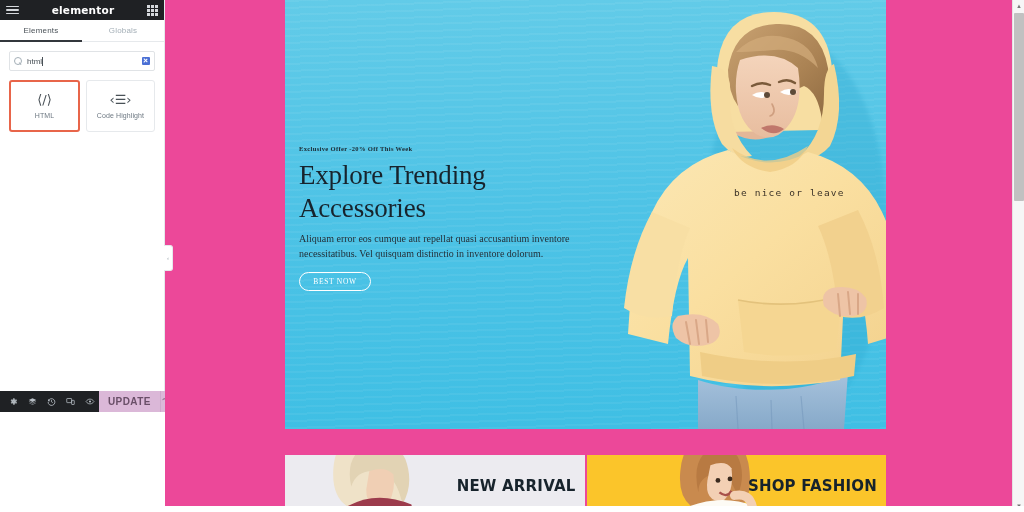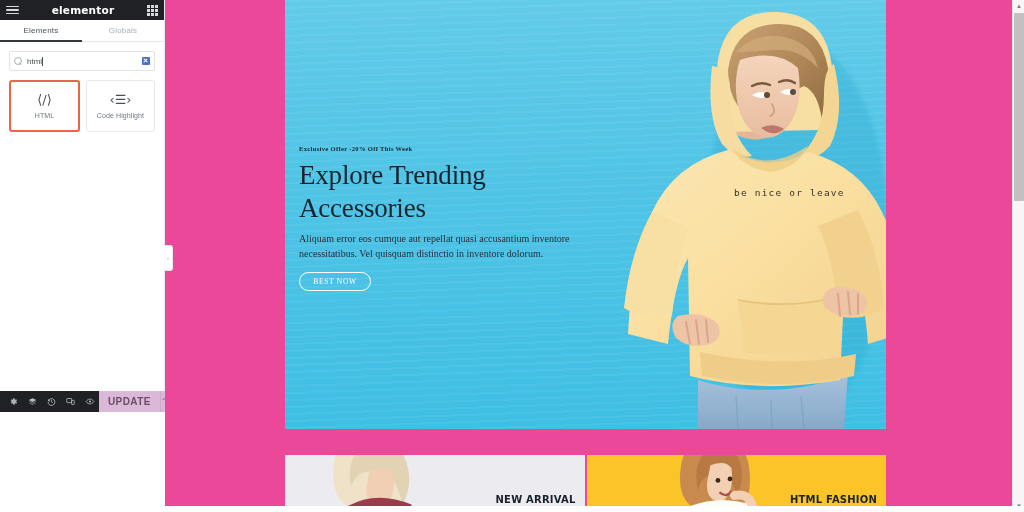--- a/index.html
+++ b/index.html
@@ -192,22 +192,22 @@
   
   .cards {
     position: absolute; left: 120px; top: 455px; width: 601px; height: 57px;
     display: flex; gap: 2px;
   }
   .card { flex: 1; position: relative; overflow: hidden; }
   .card.c1 { background: #ecebf0; }
   .card.c2 { background: #fbc52a; }
   .card.c3 { background: #3fbfce; }
   .card-label {
-    position: absolute; bottom: 7px; z-index: 4;
-    font-size: 10px; font-weight: bold; color: #17232c;
+    position: absolute; bottom: 17px; z-index: 4;
+    font-size: 15px; font-weight: bold; color: #17232c;
     letter-spacing: .2px; font-family: "DejaVu Sans", sans-serif;
   }
   .card.c1 .card-label { right: 9px; }
   .card.c2 .card-label { right: 9px; }
   .card.c3 .card-label { left: 9px; }
 
   
   .scrollbar {
     position: absolute; right: 0; top: 0; width: 12px; height: 512px;
     background: #f6f6f6; border-left: 1px solid #e4e4e4; z-index: 20;
@@ -443,21 +443,21 @@
               <path d="M16 54 q-14 -6 -12 -26 q2 -24 22 -24 q22 0 24 24 q2 22 -10 26 z" fill="#c98a4e"></path>
               <path d="M20 16 q12 -10 22 2 q6 12 0 26 q-6 -16 -16 -14 q-10 2 -10 12 q-4 -18 4 -26 z" fill="#b87a42"></path>
               <path d="M24 24 q10 -4 14 2 q2 16 -6 22 q-12 0 -10 -14 z" fill="#f3d0b4"></path>
               <circle cx="29" cy="34" r="1.6" fill="#3a2a1e"></circle>
               <circle cx="37" cy="33" r="1.6" fill="#3a2a1e"></circle>
               <path d="M30 42 q5 4 8 -1" stroke="#a8504a" stroke-width="1.6" fill="none"></path>
               <path d="M8 52 q24 -10 48 0 l2 7 l-54 0 z" fill="#fdfbf5"></path>
               <path d="M40 44 q10 -2 12 8" stroke="#f3d0b4" stroke-width="6" fill="none" stroke-linecap="round"></path>
             </g>
           </svg>
-          <span class="card-label">HTML FASHION</span>
+          <span class="card-label">SHOP FASHION</span>
         </div>
 
       </div>
     </div>
 
     <div class="scrollbar">
       <div class="sb-arrow up">▲</div>
       <div class="sb-thumb"></div>
       <div class="sb-arrow down">▼</div>
     </div>

